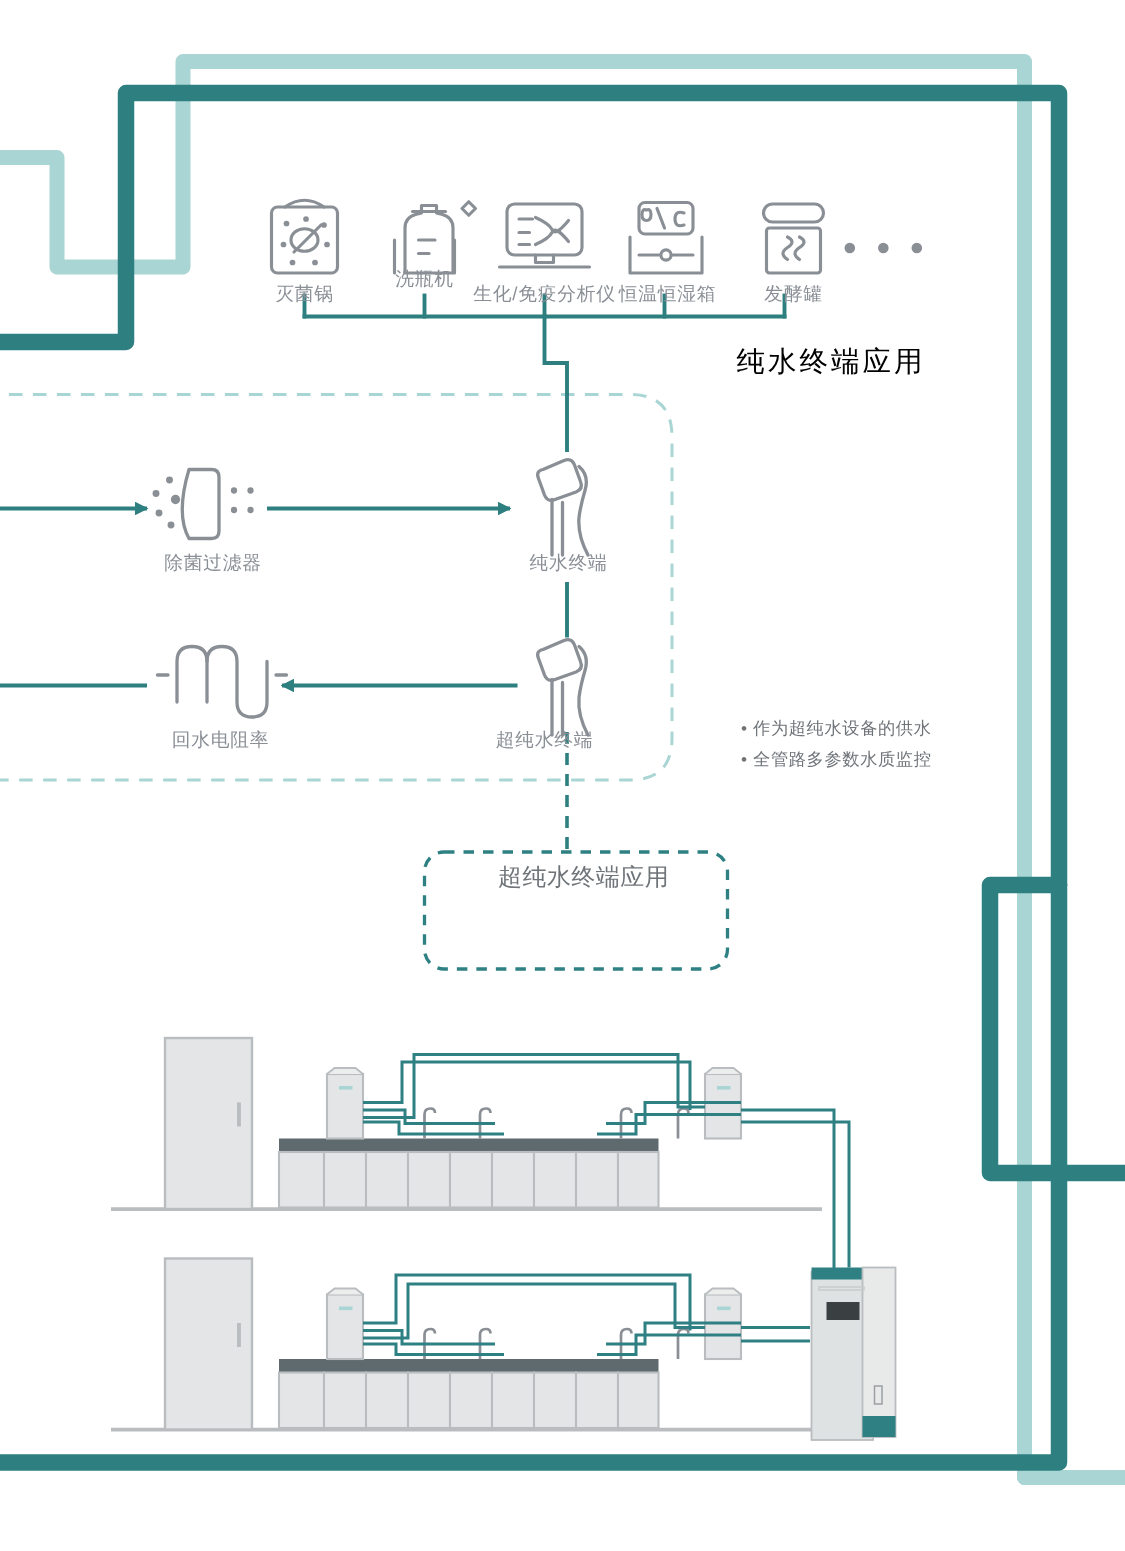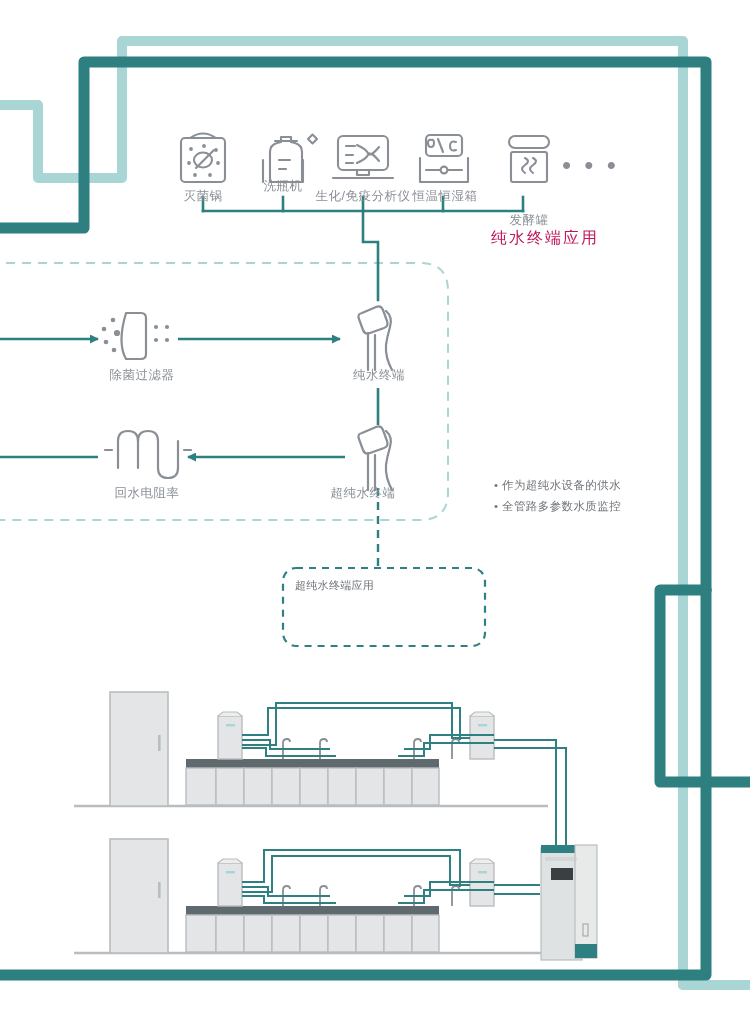--- a/index.html
+++ b/index.html
@@ -3,24 +3,24 @@
 <meta charset="utf-8">
 <style>
   html,body{margin:0;padding:0;background:#ffffff;}
   body{width:750px;height:1034px;position:relative;overflow:hidden;
        font-family:"Liberation Sans","DejaVu Sans",sans-serif;}
   #stage{position:absolute;left:0;top:0;width:750px;height:1034px;}
   #stage > svg{position:absolute;left:0;top:0;}
   .eq-label{position:absolute;color:#8a8f96;font-size:12.5px;letter-spacing:.5px;
             text-align:center;white-space:nowrap;}
   .teal-head{position:absolute;color:#9fd0cf;font-size:22px;letter-spacing:1px;white-space:nowrap;}
-  .teal-head-dark{position:absolute;color:#be185d;font-size:16px;letter-spacing:2px;white-space:nowrap;}
+  .teal-head-dark{position:absolute;color:#000000;font-size:19px;letter-spacing:2px;white-space:nowrap;}
   .bullet{position:absolute;color:#6f7479;font-size:11.5px;letter-spacing:.4px;white-space:nowrap;}
-  .callout-text{position:absolute;color:#6f7479;font-size:11px;line-height:17px;
-                white-space:pre-line;letter-spacing:.3px;}
+  .callout-text{position:absolute;color:#6f7479;font-size:16px;line-height:17px;
+                white-space:pre-line;letter-spacing:.3px;margin-left:37px;}
   .dots{position:absolute;color:#8a8f96;font-size:26px;letter-spacing:3px;line-height:1;}
 </style>
 </head>
 <body>
 
 <div id="stage">
 
   <svg width="750" height="1034" viewBox="0 0 750 1034">
     <defs>
       <marker id="arrDark" markerWidth="9" markerHeight="9" refX="8" refY="4.5" orient="auto" markerUnits="userSpaceOnUse">
@@ -269,21 +269,21 @@
         <line x1="556" y1="800" x2="556" y2="848" stroke="#2e8083" stroke-width="2"></line>
         <line x1="566" y1="800" x2="566" y2="845" stroke="#2e8083" stroke-width="2"></line>
       </g>
     </g>
   </svg>
 
   <div class="eq-label" style="left:163px;top:188px;width:80px;">灭菌锅</div>
   <div class="eq-label" style="left:243px;top:178px;width:80px;">洗瓶机</div>
   <div class="eq-label" style="left:308px;top:188px;width:110px;">生化/免疫分析仪</div>
   <div class="eq-label" style="left:404px;top:188px;width:82px;">恒温恒湿箱</div>
-  <div class="eq-label" style="left:489px;top:188px;width:80px;margin-top:24px;">发酵罐</div>
+  <div class="eq-label" style="left:489px;top:188px;width:80px;">发酵罐</div>
 
   <div class="dots" style="left:562px;top:152px;">• • •</div>
 
   <div class="teal-head-dark" style="left:491px;top:228px;">纯水终端应用</div>
 
   <div class="eq-label" style="left:95px;top:367px;width:94px;">除菌过滤器</div>
   <div class="eq-label" style="left:339px;top:367px;width:80px;">纯水终端</div>
   <div class="eq-label" style="left:101px;top:485px;width:92px;">回水电阻率</div>
   <div class="eq-label" style="left:315px;top:485px;width:96px;">超纯水终端</div>
 

